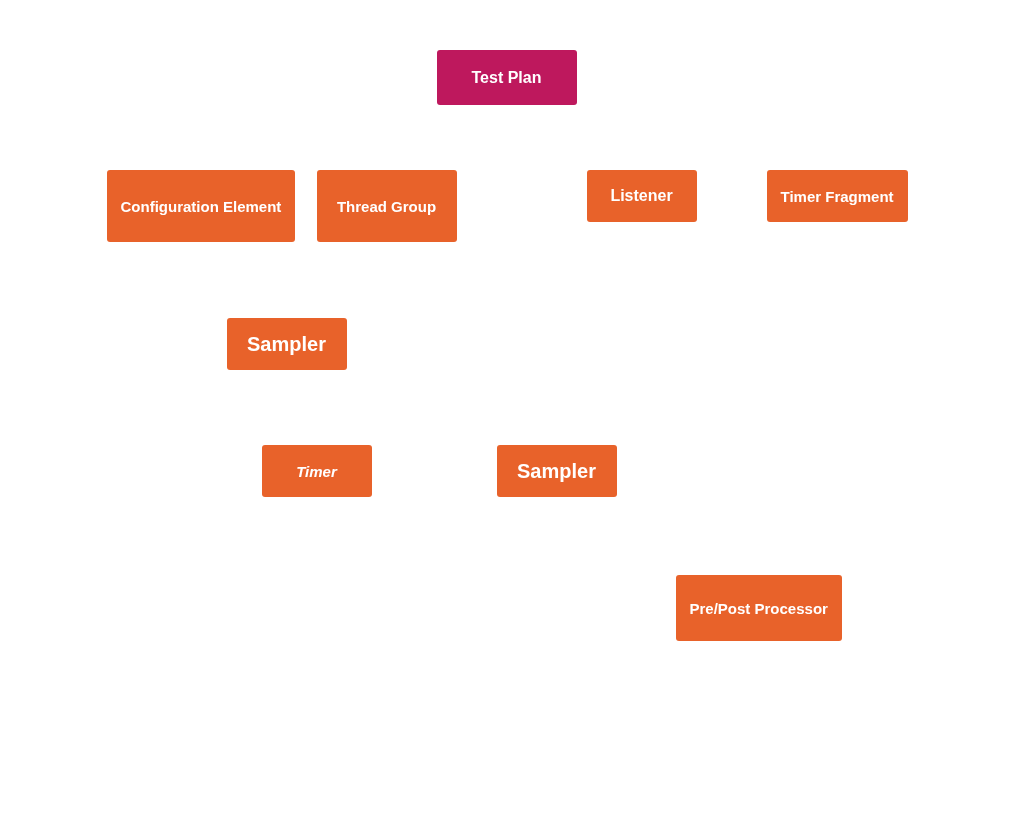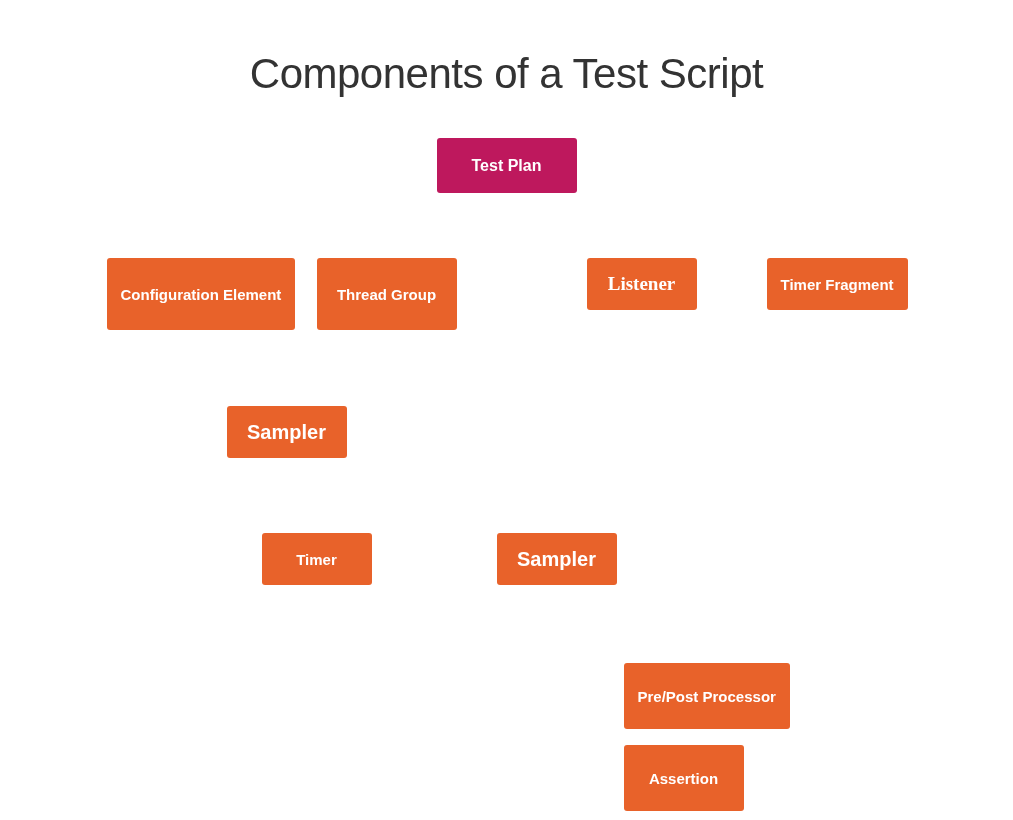--- a/index.html
+++ b/index.html
@@ -48,33 +48,32 @@
     }
     .box-orange {
       background: #e8622a;
       min-width: 120px;
       min-height: 52px;
     }
 
     
     .box-config { min-width: 130px; min-height: 72px; font-size: 15px; }
     .box-threadgroup { min-width: 140px; min-height: 72px; font-size: 15px; }
-    .box-listener { min-width: 110px; min-height: 52px; font-size: 19px; font-family: Liberation Serif, serif; }
+    .box-listener { min-width: 110px; min-height: 52px; font-size: 16px; }
     .box-fragment { min-width: 130px; min-height: 52px; font-size: 15px; }
     .box-sampler { min-width: 120px; min-height: 52px; font-size: 20px; }
     .box-controller { min-width: 120px; min-height: 52px; font-size: 15px; }
     .box-timer { min-width: 110px; min-height: 52px; font-size: 15px; }
     .box-prepost { min-width: 120px; min-height: 66px; font-size: 15px; }
     .box-assertion { min-width: 120px; min-height: 66px; font-size: 15px; }
   </style>
 </head>
 <body>
 
 <div class="page-container">
-  <h1 class="page-title">Components of a Test Script</h1>
 
   <div style="position:relative; width:860px; min-height:680px;">
     <svg style="position:absolute;top:0;left:0;width:100%;height:100%;overflow:visible;pointer-events:none;">
 
       <line x1="430" y1="55" x2="430" y2="90"></line>
 
       <line x1="100" y1="90" x2="760" y2="90"></line>
 
       <line x1="100" y1="90" x2="100" y2="120"></line>
 
@@ -140,38 +139,33 @@
       </div>
     </div>
 
     <div style="position:absolute; left:150px; top:268px;">
       <div class="box box-orange box-sampler">
         <span>Sampler</span>
       </div>
     </div>
 
 
-    <div style="position:absolute; left:185px; top:395px;">
+    <div style="position:absolute; left:185px; top:395px;font-style:italic;">
       <div class="box box-orange box-timer">
         <span>Timer</span>
       </div>
     </div>
 
     <div style="position:absolute; left:420px; top:395px;">
       <div class="box box-orange box-sampler">
         <span>Sampler</span>
       </div>
     </div>
 
-    <div style="position:absolute; left:527px; top:525px;padding-left:20px;">
+    <div style="position:absolute; left:579px; top:525px;padding-left:20px;">
       <div class="box box-orange box-prepost">
         <span>Pre/Post Processor</span>
       </div>
     </div>
 
-    <div style="position:absolute; left:547px; top:607px;">
-      <div class="box box-orange box-assertion">
-        <span>Assertion</span>
-      </div>
-    </div>
 
   </div>
 </div>
 
 </body></html>

